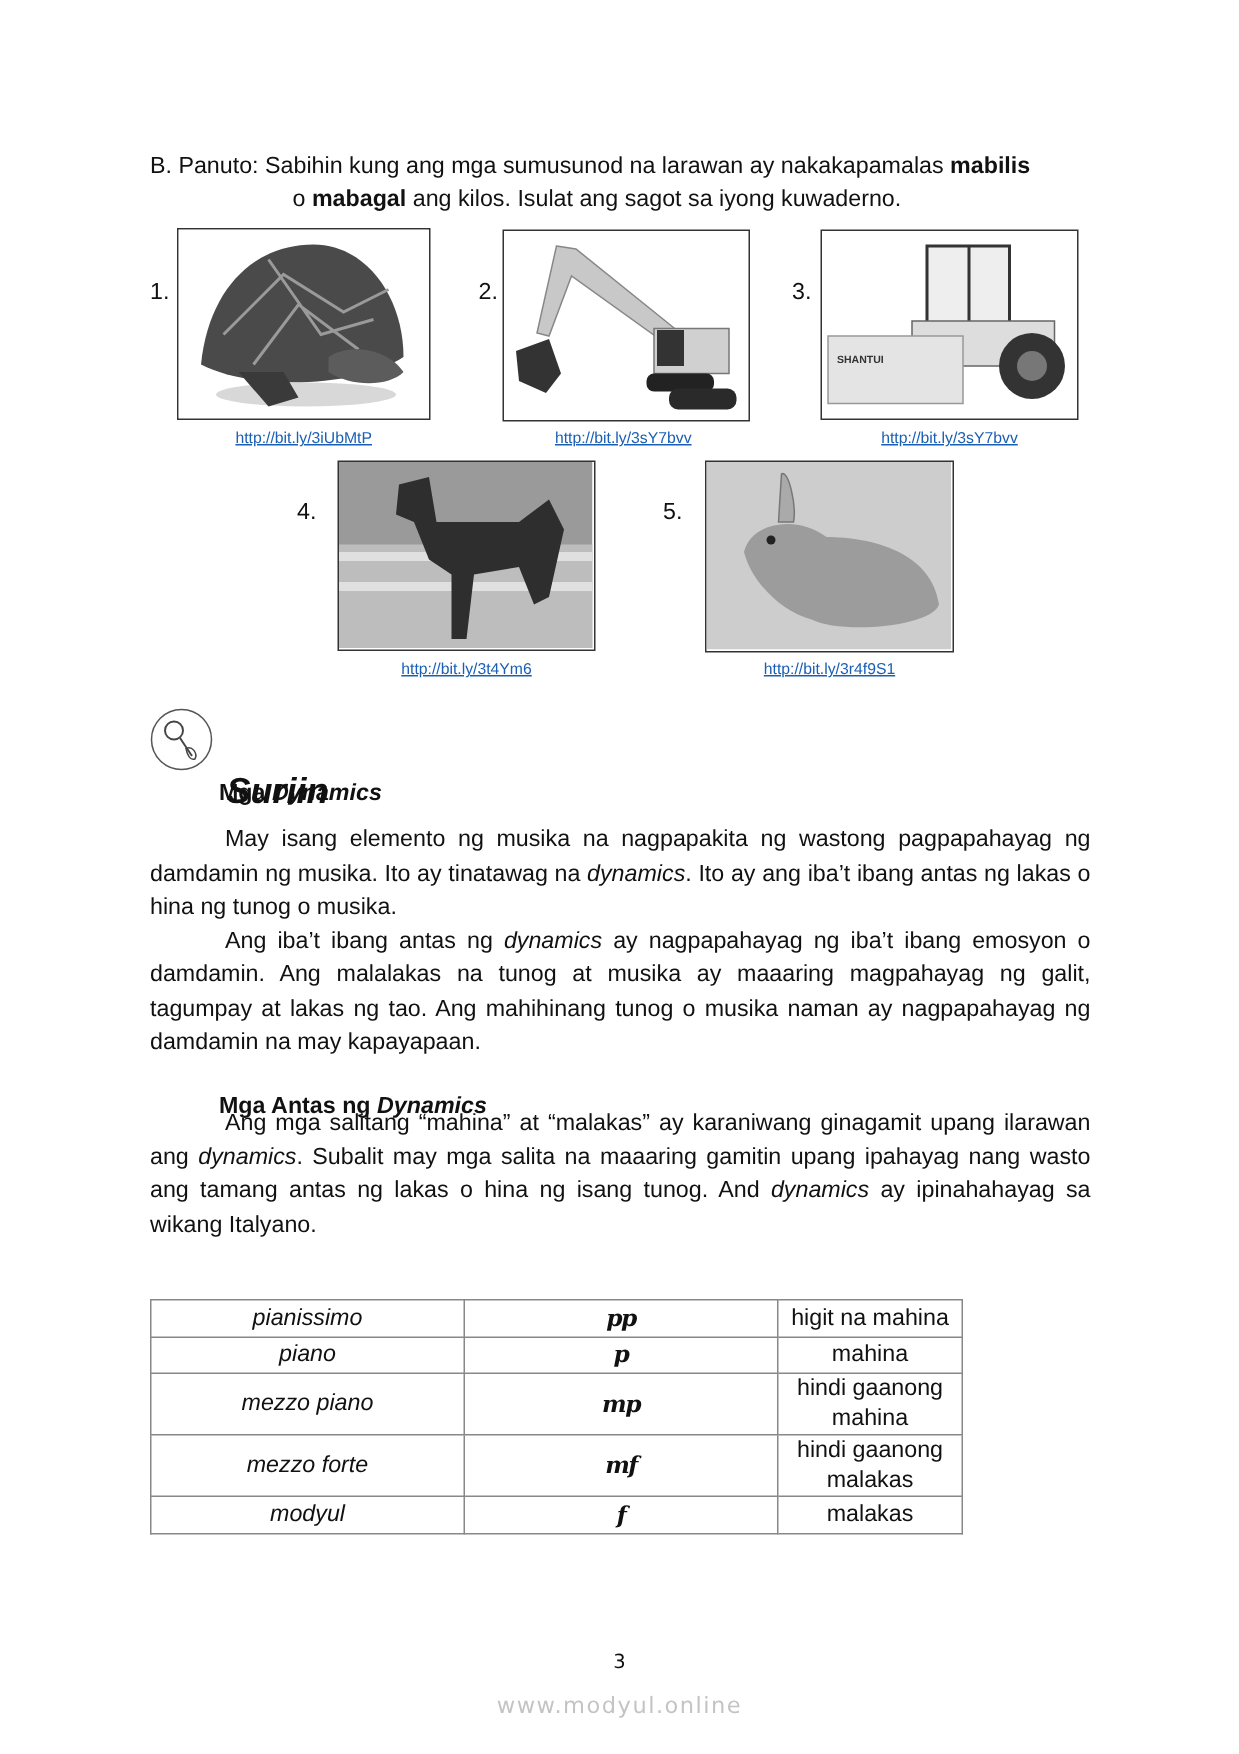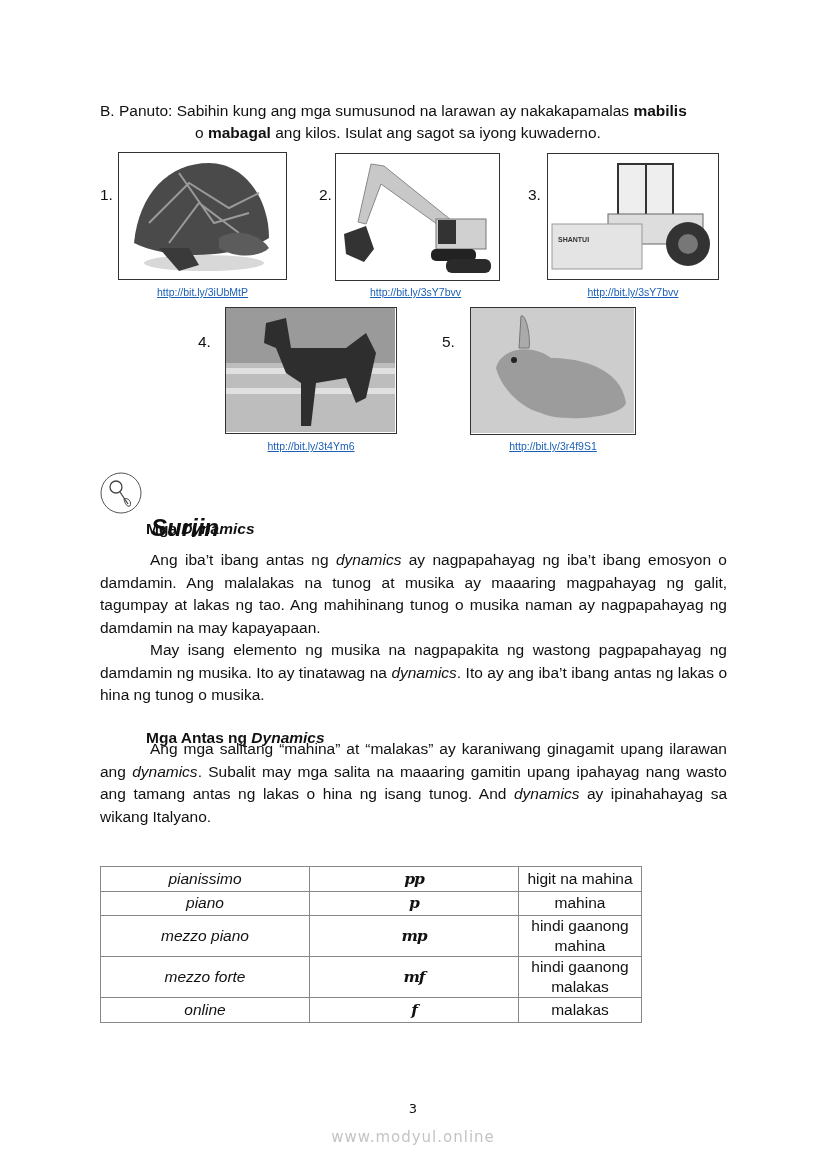--- a/index.html
+++ b/index.html
@@ -108,22 +108,22 @@
     <path d="M24 27 C28 25 32 30 30 34 C27 35 25 32 24 27Z" fill="none" stroke="#444" stroke-width="1"></path>
   </svg>
 </div>
 <div class="abs suriin-title" style="left:151px;top:478px;margin-top:36px;">Suriin</div>
 
 <div class="abs h3" style="left:100px;top:520px;">
   <span>Mga </span><i>Dynamics</i>
 </div>
 
 <div class="abs para" style="top:549px;">
+  <p><span>May isang elemento ng musika na nagpapakita ng wastong pagpapahayag ng damdamin ng musika. Ito ay tinatawag na </span><i>dynamics</i><span>. Ito ay ang iba’t ibang antas ng lakas o hina ng tunog o musika.</span></p>
   <p><span>Ang iba’t ibang antas ng </span><i>dynamics</i><span> ay nagpapahayag ng iba’t ibang emosyon o damdamin. Ang malalakas na tunog at musika ay maaaring magpahayag ng galit, tagumpay at lakas ng tao. Ang mahihinang tunog o musika naman ay nagpapahayag ng damdamin na may kapayapaan.</span></p>
-  <p><span>May isang elemento ng musika na nagpapakita ng wastong pagpapahayag ng damdamin ng musika. Ito ay tinatawag na </span><i>dynamics</i><span>. Ito ay ang iba’t ibang antas ng lakas o hina ng tunog o musika.</span></p>
 </div>
 
 <div class="abs h3" style="left:100px;top:729px;">
   <span>Mga Antas ng </span><i>Dynamics</i>
 </div>
 <div class="abs para" style="top:738px;">
   <p><span>Ang mga salitang “mahina” at “malakas” ay karaniwang ginagamit upang ilarawan ang </span><i>dynamics</i><span>. Subalit may mga salita na maaaring gamitin upang ipahayag nang wasto ang tamang antas ng lakas o hina ng isang tunog. And </span><i>dynamics</i><span> ay ipinahahayag sa wikang Italyano.</span></p>
 </div>
 
 <table class="dyn">
@@ -142,21 +142,21 @@
       <td class="term">mezzo piano</td>
       <td class="sym">mp</td>
       <td>hindi gaanong mahina</td>
     </tr>
     <tr>
       <td class="term">mezzo forte</td>
       <td class="sym">mf</td>
       <td>hindi gaanong malakas</td>
     </tr>
     <tr>
-      <td class="term">online</td>
+      <td class="term">modyul</td>
       <td class="sym">f</td>
       <td>malakas</td>
     </tr>
   </tbody>
 </table>
 
 <div class="abs pageno">3</div>
 <div class="abs wm">www.modyul.online</div>
 
 </body></html>

